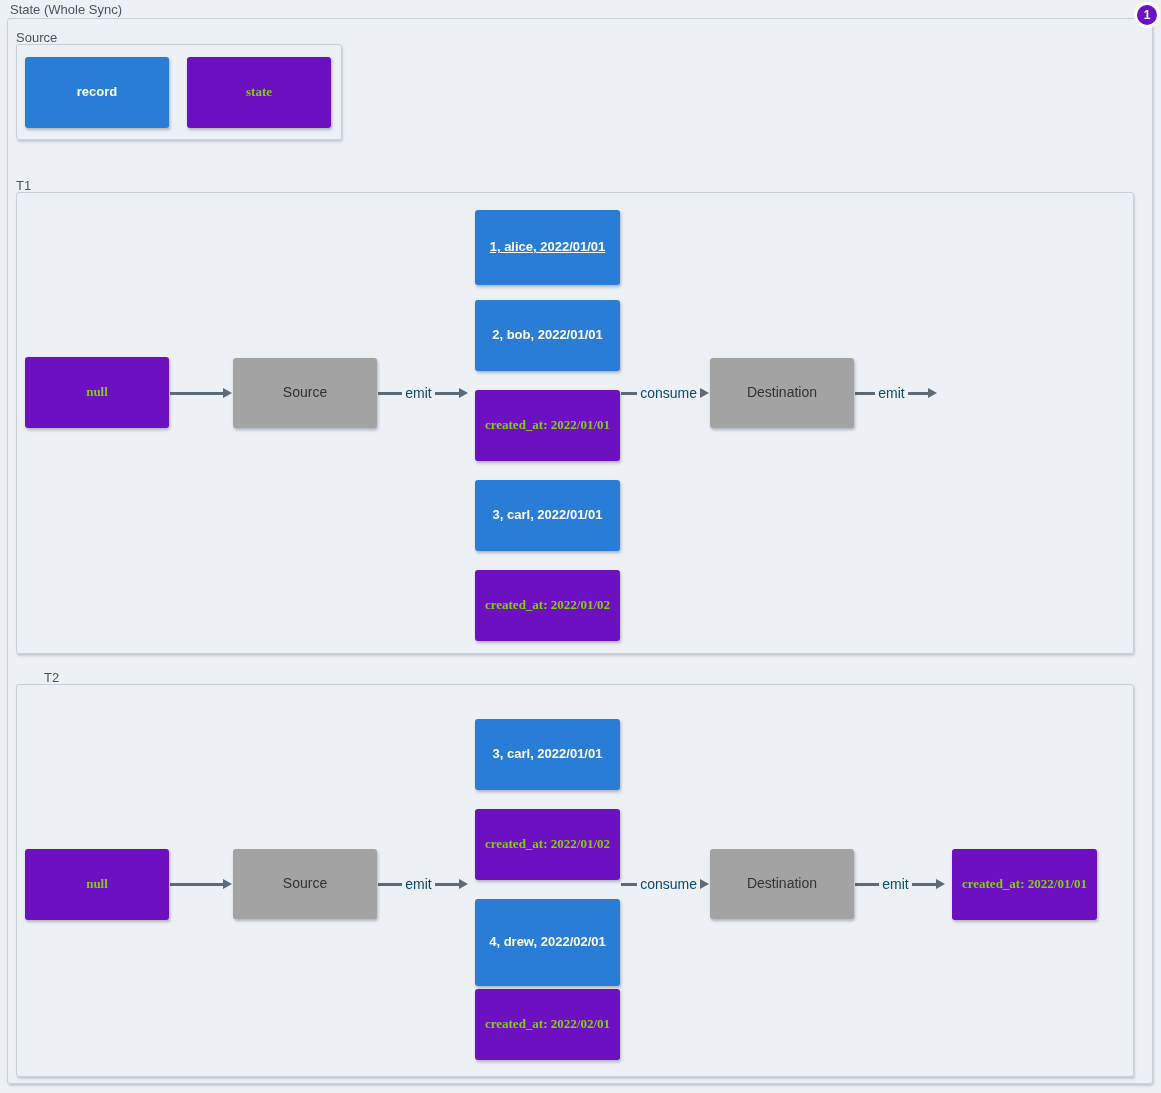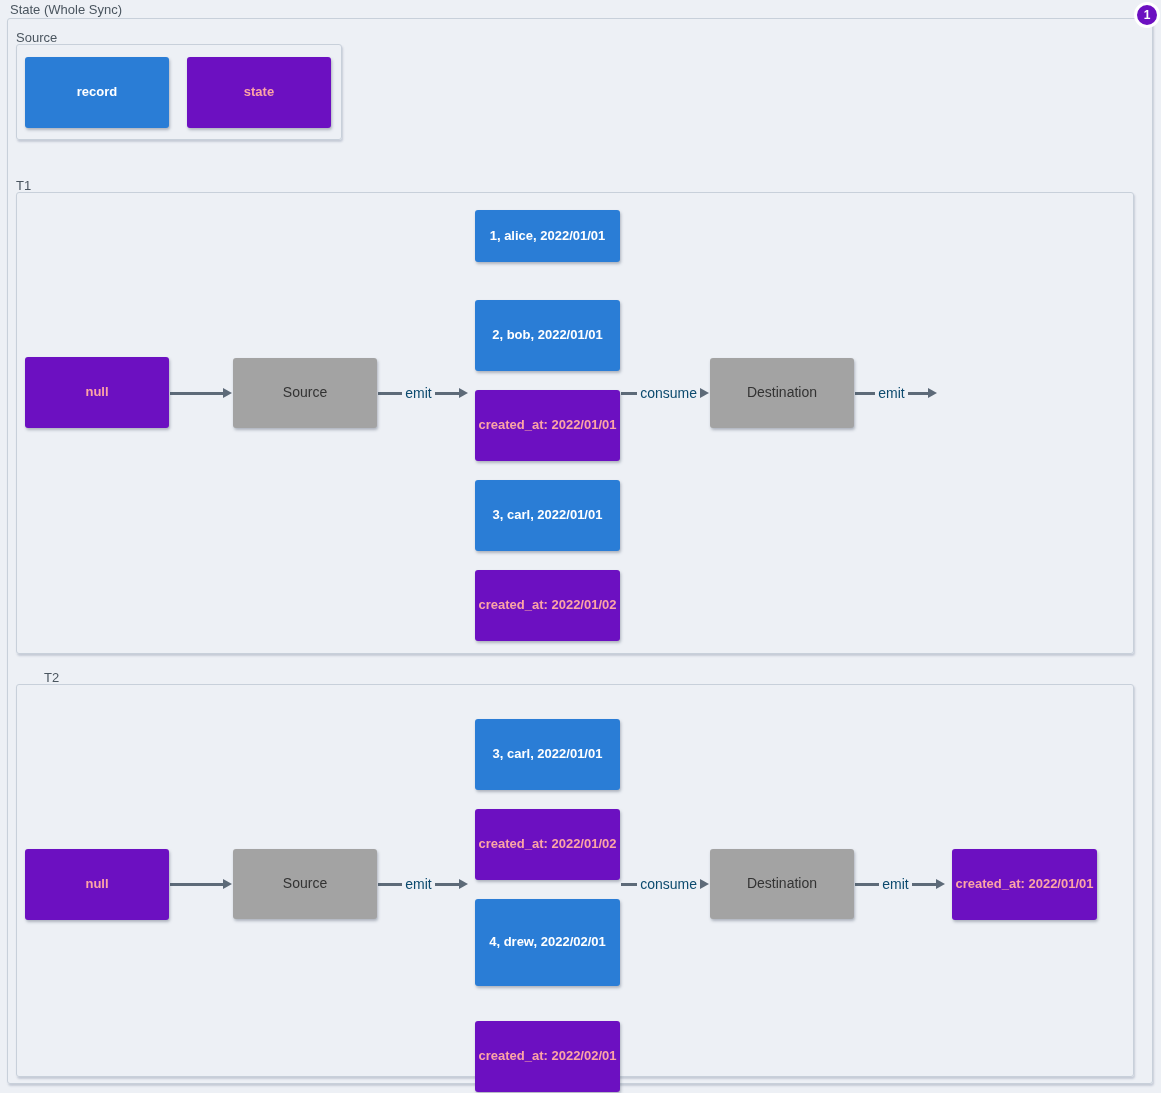--- a/index.html
+++ b/index.html
@@ -36,21 +36,21 @@
     box-sizing: border-box;
     z-index: 2;
   }
   .node.white {
     background: #a3a3a3;
     color: #333333;
     font-size: 14px;
     font-weight: normal;
   }
   .node.record { background: var(--record-color, #2a7dd6); color: #fff; font-weight: bold; }
-  .node.state  { background: var(--state-color, #6c10c1);  color: #fca5a5; font-weight: bold; }
+  .node.state  { background: var(--state-color, #6c10c1);  color: #84cc16; font-weight: bold; font-family: Liberation Serif, serif; }
   .edge {
     position: absolute;
     height: 20px;
     display: flex;
     align-items: center;
     z-index: 1;
   }
   .edge .line {
     flex: 1;
     height: 3px;
@@ -114,21 +114,21 @@
 
   <div class="node white" style="left:233px; top:358px; width:144px; height:70px;">Source</div>
 
   <div class="edge" style="left:378px; top:383px; width:90px;">
     <span class="line"></span>
     <span class="edge-label">emit</span>
     <span class="line"></span>
     <span class="arrowhead"></span>
   </div>
 
-  <div class="node record" style="left:475px; top:210px; width:145px; height:52px;">1, alice, 2022/01/01</div>
+  <div class="node record" style="left:475px; top:210px; width:145px; height:75px;text-decoration:underline;">1, alice, 2022/01/01</div>
   <div class="node record" style="left:475px; top:300px; width:145px; height:71px;">2, bob, 2022/01/01</div>
   <div class="node state" style="left:475px; top:390px; width:145px; height:71px;">created_at: 2022/01/01</div>
   <div class="node record" style="left:475px; top:480px; width:145px; height:71px;">3, carl, 2022/01/01</div>
   <div class="node state" style="left:475px; top:570px; width:145px; height:71px;">created_at: 2022/01/02</div>
 
   <div class="edge" style="left:621px; top:383px; width:88px;">
     <span class="line"></span>
     <span class="edge-label">consume</span>
     <span class="arrowhead"></span>
   </div>
@@ -157,21 +157,21 @@
   <div class="edge" style="left:378px; top:874px; width:90px;">
     <span class="line"></span>
     <span class="edge-label">emit</span>
     <span class="line"></span>
     <span class="arrowhead"></span>
   </div>
 
   <div class="node record" style="left:475px; top:719px; width:145px; height:71px;">3, carl, 2022/01/01</div>
   <div class="node state" style="left:475px; top:809px; width:145px; height:71px;">created_at: 2022/01/02</div>
   <div class="node record" style="left:475px; top:899px; width:145px; height:87px;">4, drew, 2022/02/01</div>
-  <div class="node state" style="left:475px; top:989px; width:145px; height:71px;margin-top:32px;">created_at: 2022/02/01</div>
+  <div class="node state" style="left:475px; top:989px; width:145px; height:71px;">created_at: 2022/02/01</div>
 
   <div class="edge" style="left:621px; top:874px; width:88px;">
     <span class="line"></span>
     <span class="edge-label">consume</span>
     <span class="arrowhead"></span>
   </div>
 
   <div class="node white" style="left:710px; top:849px; width:144px; height:70px;">Destination</div>
 
   <div class="edge" style="left:855px; top:874px; width:90px;">

